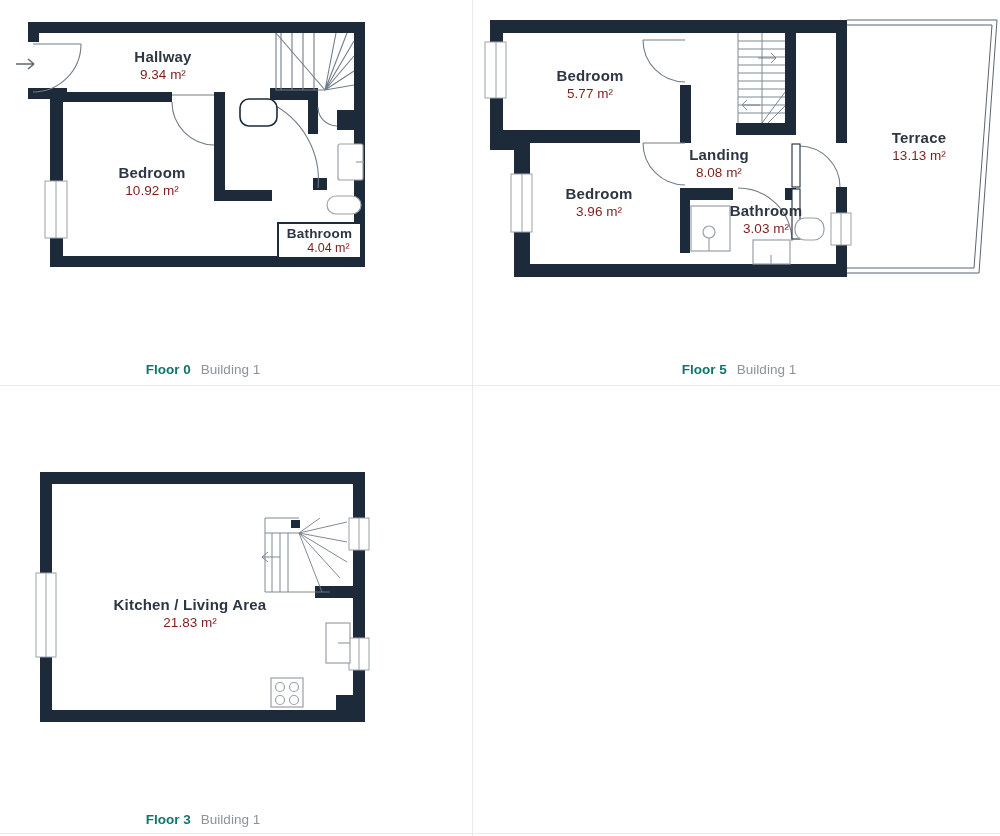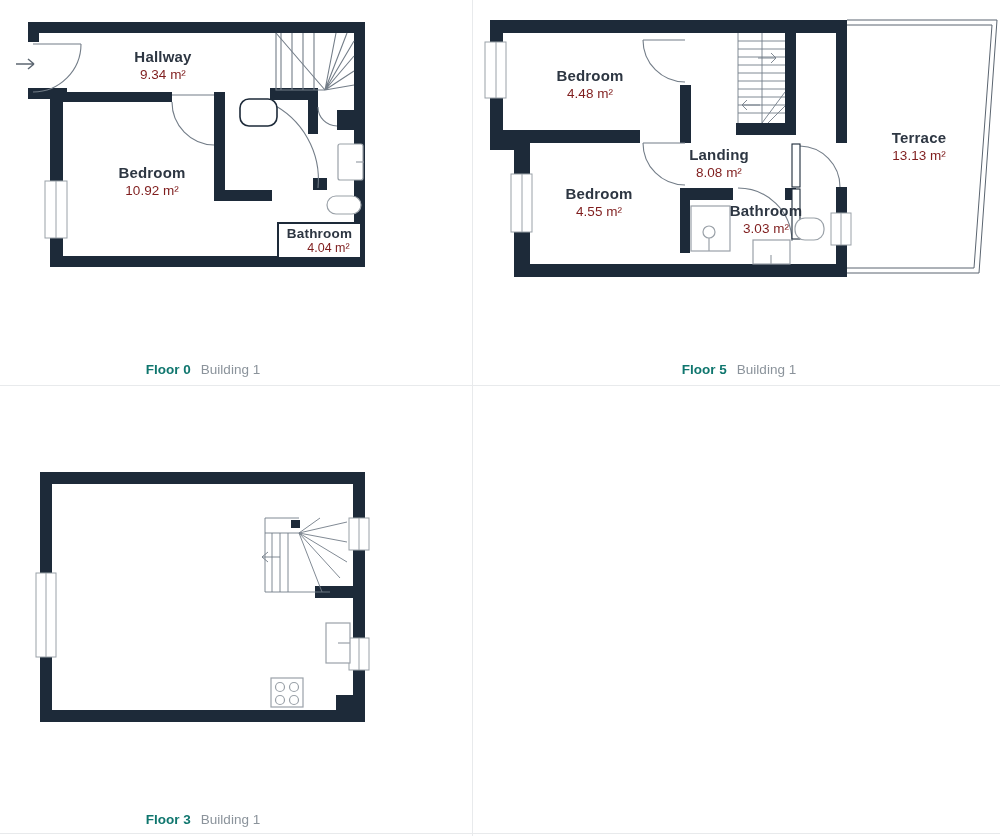--- a/index.html
+++ b/index.html
@@ -202,39 +202,43 @@
     <div class="room-name">Bedroom</div>
     <div class="room-area">10.92 m²</div>
   </div>
   <div class="bath-box" style="left:277px;top:222px;width:81px;height:33px">
     <div class="room-name">Bathroom</div>
     <div class="room-area">4.04 m²</div>
   </div>
 
   <div class="room-label" style="left:590px;top:85px">
     <div class="room-name">Bedroom</div>
-    <div class="room-area">4.48 m²</div>
+    <div class="room-area">5.77 m²</div>
   </div>
   <div class="room-label" style="left:599px;top:203px">
     <div class="room-name">Bedroom</div>
-    <div class="room-area">4.55 m²</div>
+    <div class="room-area">3.96 m²</div>
   </div>
   <div class="room-label" style="left:719px;top:164px">
     <div class="room-name">Landing</div>
     <div class="room-area">8.08 m²</div>
   </div>
   <div class="room-label" style="left:766px;top:220px">
     <div class="room-name">Bathroom</div>
     <div class="room-area">3.03 m²</div>
   </div>
   <div class="room-label" style="left:919px;top:147px">
     <div class="room-name">Terrace</div>
     <div class="room-area">13.13 m²</div>
   </div>
 
+  <div class="room-label" style="left:190px;top:614px">
+    <div class="room-name">Kitchen / Living Area</div>
+    <div class="room-area">21.83 m²</div>
+  </div>
 
   <div class="floor-caption" style="left:203px;top:369px">
     <span class="floor-name">Floor 0</span><span class="floor-building">Building 1</span>
   </div>
   <div class="floor-caption" style="left:739px;top:369px">
     <span class="floor-name">Floor 5</span><span class="floor-building">Building 1</span>
   </div>
   <div class="floor-caption" style="left:203px;top:819px">
     <span class="floor-name">Floor 3</span><span class="floor-building">Building 1</span>
   </div>

